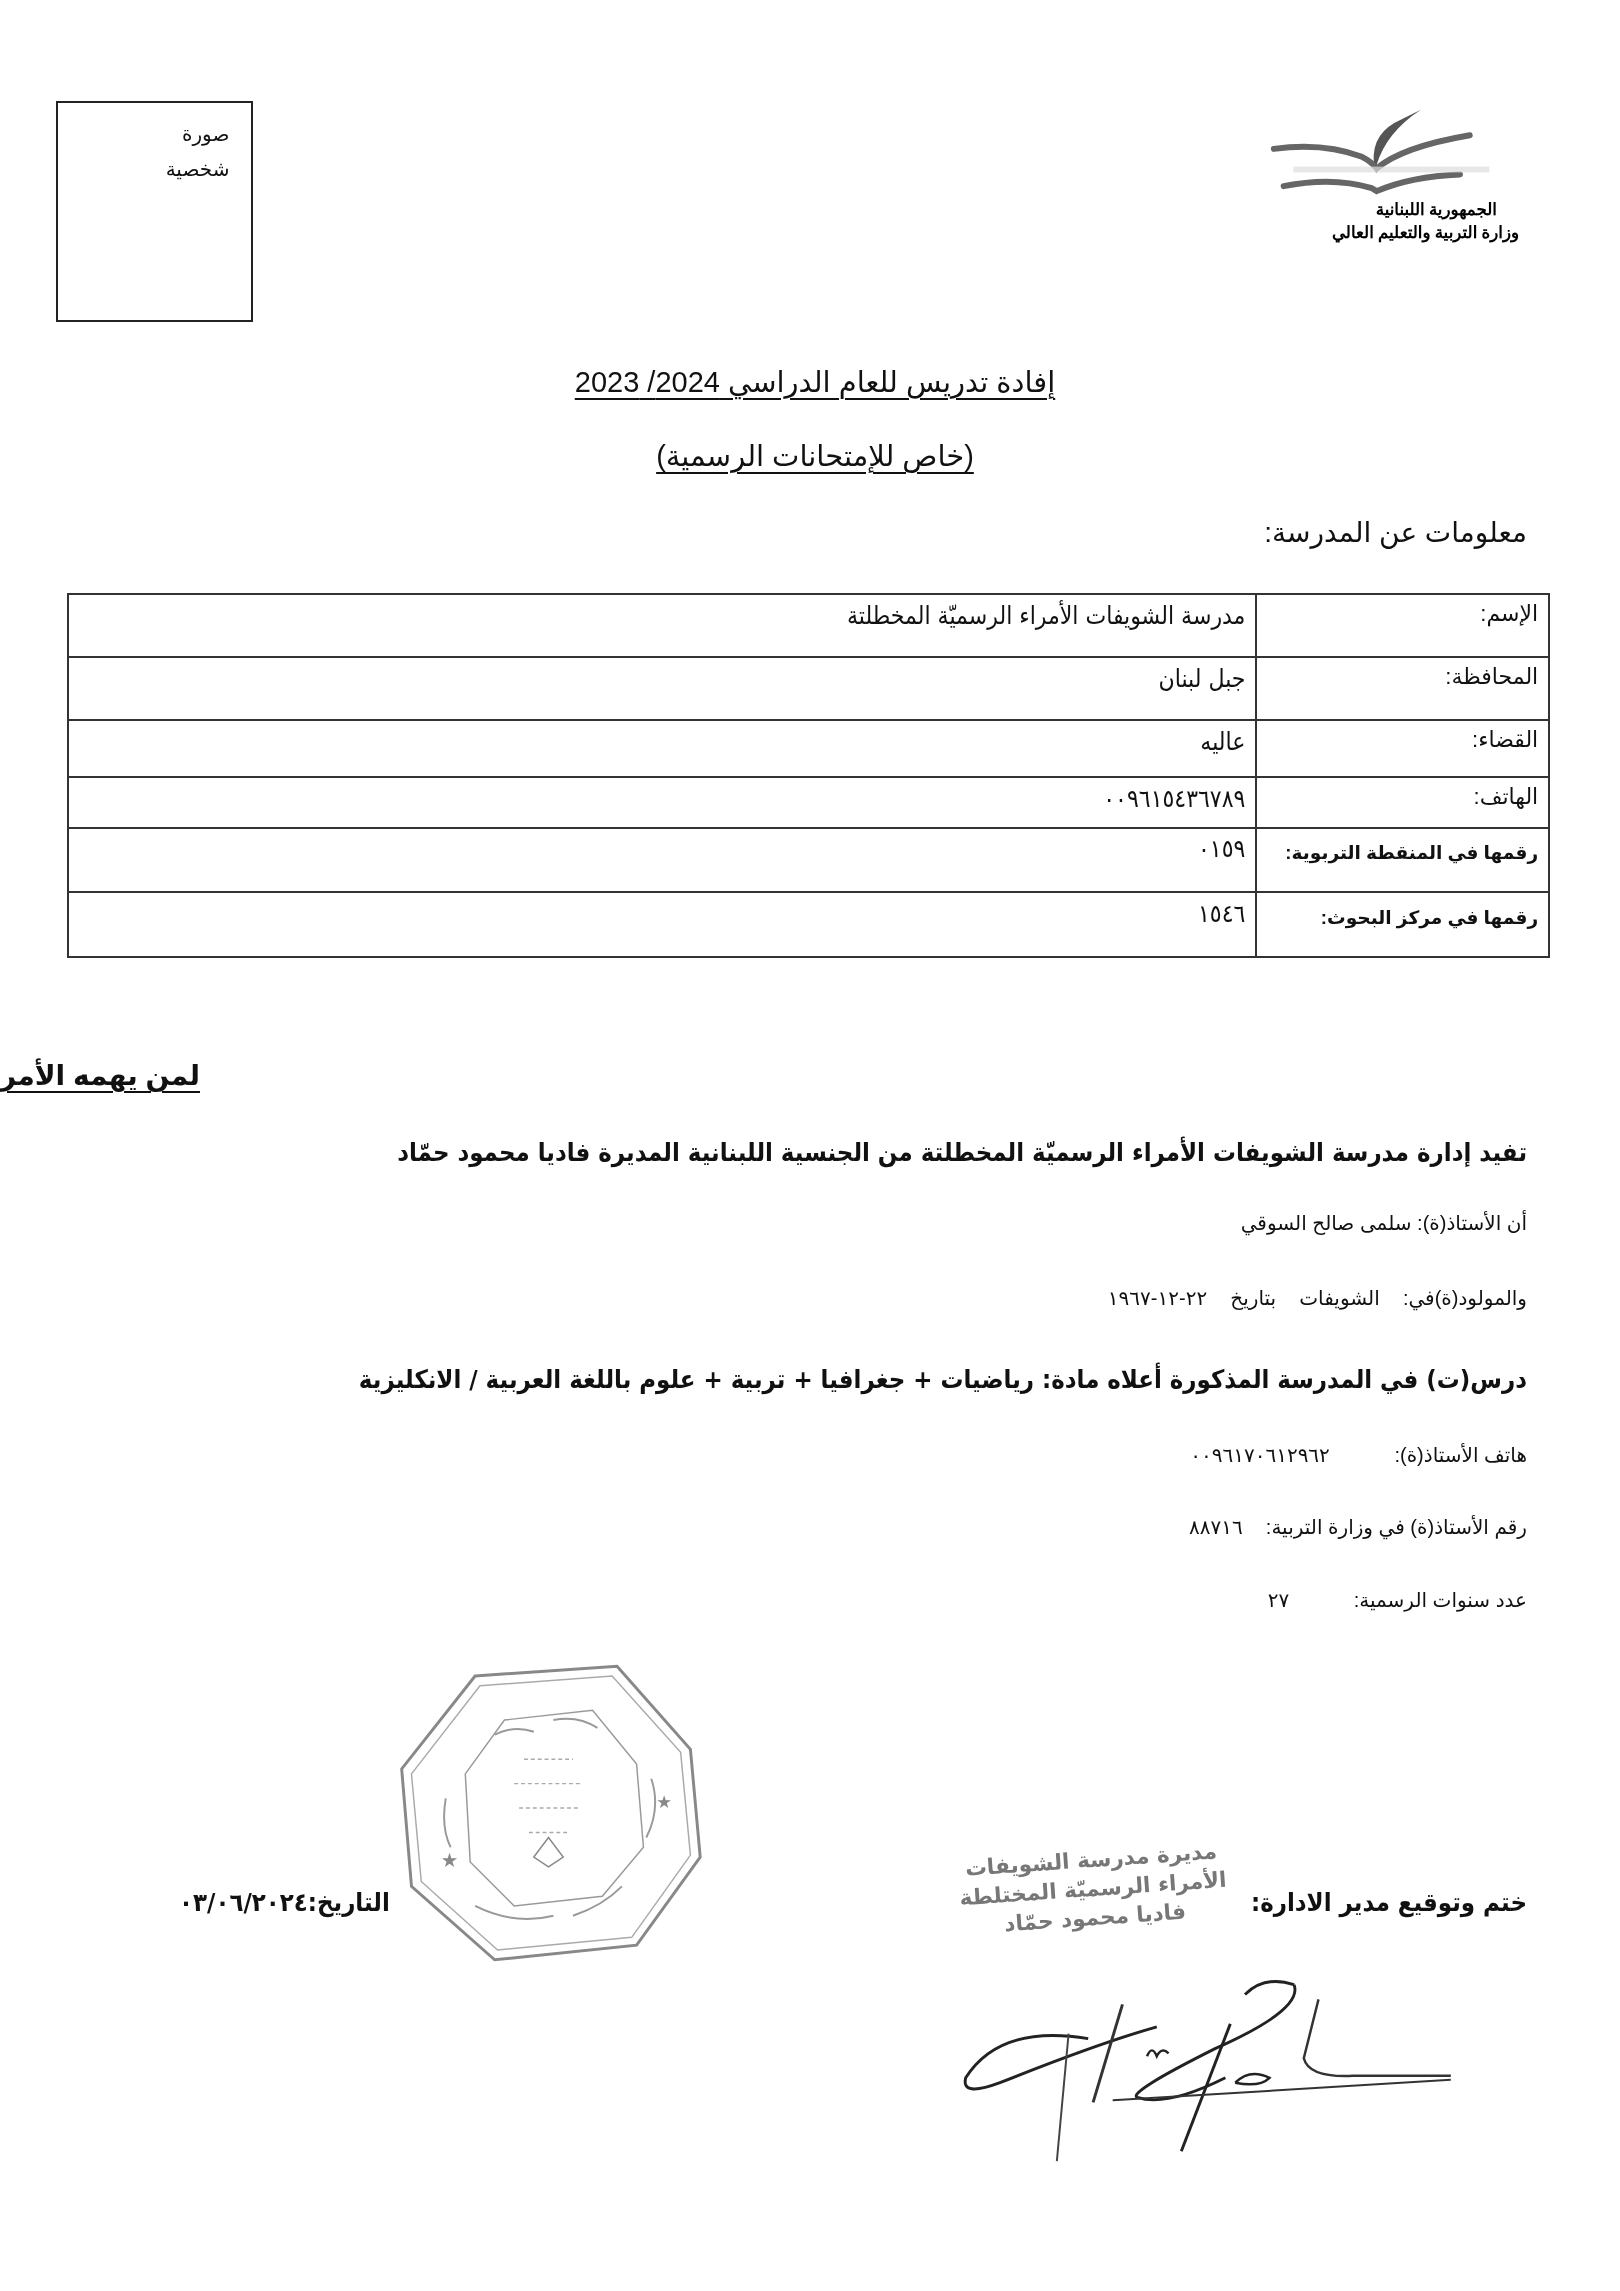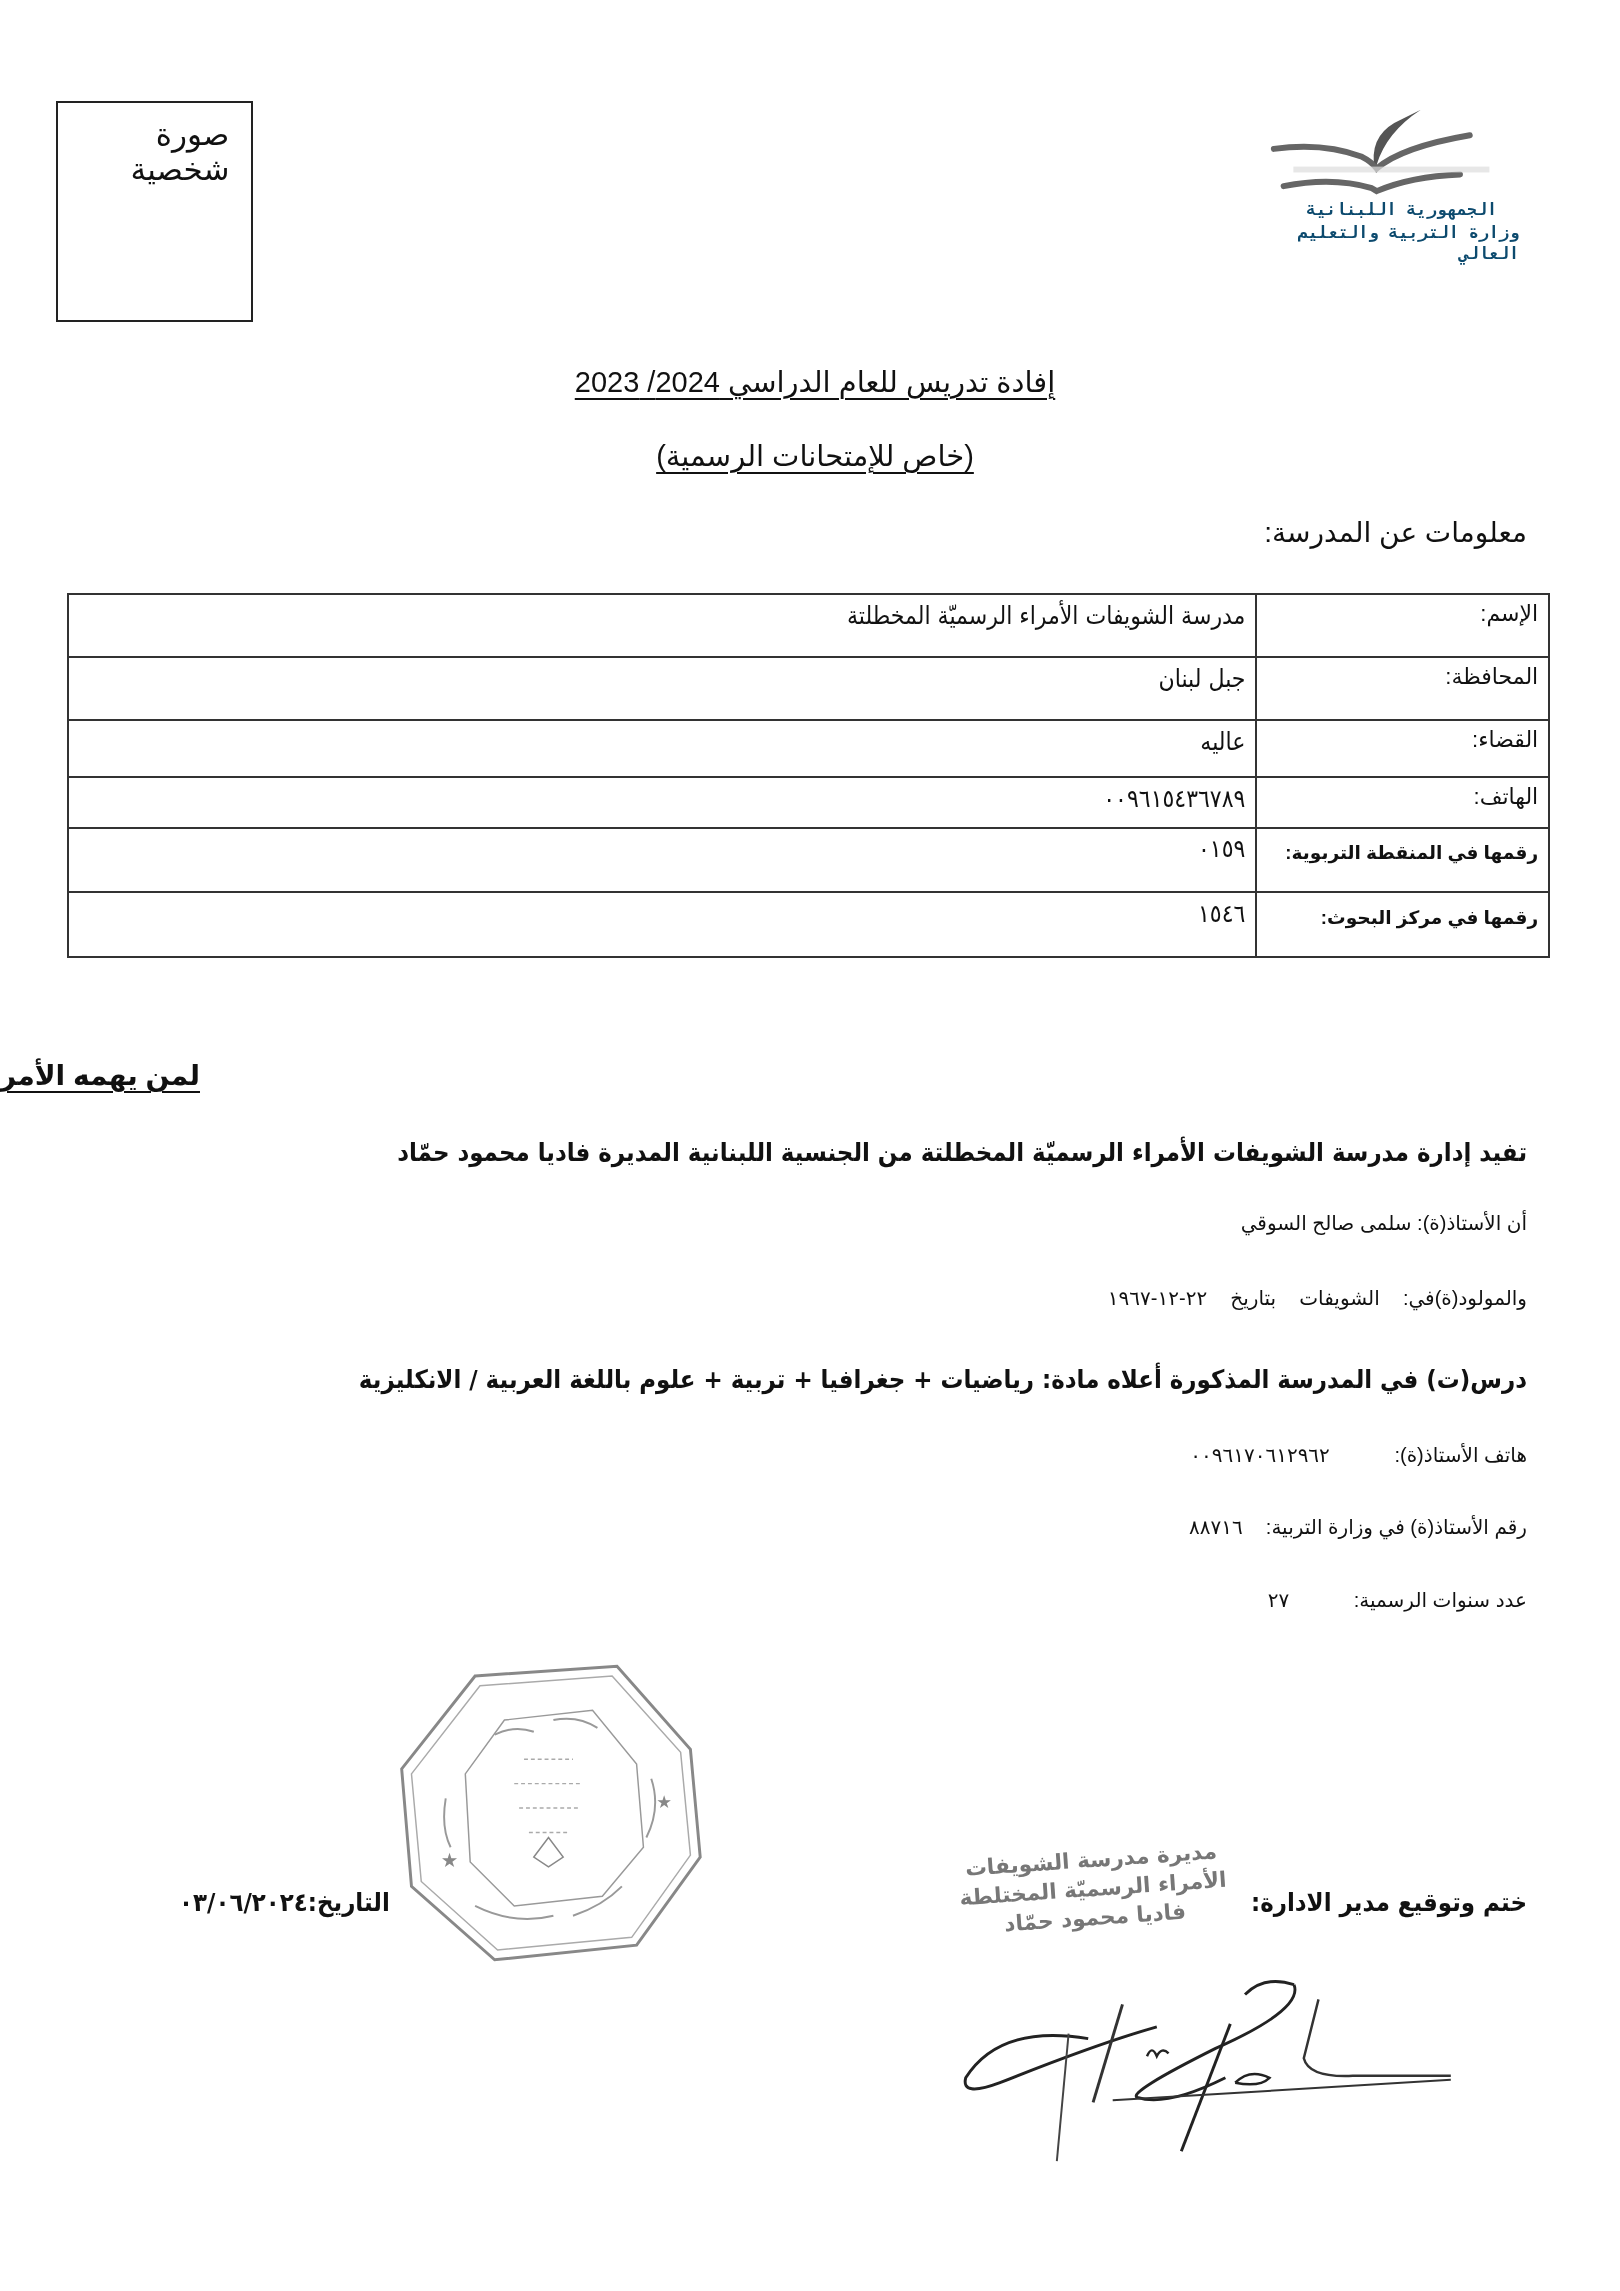--- a/index.html
+++ b/index.html
@@ -3,26 +3,26 @@
 <meta charset="utf-8">
 <style>
   html, body { margin:0; padding:0; background:#ffffff; }
   body { width:1620px; height:2292px; position:relative; overflow:hidden;
          font-family:"Liberation Sans", "DejaVu Sans", sans-serif; color:#111; }
   .abs { position:absolute; }
   .rtl { direction:rtl; unicode-bidi:plaintext; }
 
   
   #photo-box { left:56px; top:101px; width:197px; height:221px; border:2px solid #222; box-sizing:border-box; }
-  #photo-box .lbl { position:absolute; right:21.6px; top:13.7px; font-size:31px; line-height:35px; text-align:right; direction:rtl; }
+  #photo-box .lbl { position:absolute; right:21.6px; top:13.7px; font-size:20px; line-height:35px; text-align:right; direction:rtl; }
 
   
   #logo { left:1264px; top:98px; width:294px; height:157px; }
   #logo svg { position:absolute; left:0; top:0; }
-  #logo .l1, #logo .l2 { position:absolute; right:39px; font-family:Liberation Mono, monospace; font-weight:bold; direction:rtl; color:#0c4a6e; }
+  #logo .l1, #logo .l2 { position:absolute; right:39px; font-family:Liberation Serif, serif; font-weight:bold; direction:rtl; color:#000000; }
   #logo .l1 { top:101px; font-size:16.7px; right:61px; }
   #logo .l2 { top:124px; font-size:16.7px; }
 
   
   .title { left:5px; width:1620px; text-align:center; font-size:29px; }
   .title span { text-decoration:underline; text-underline-offset:5.9px; text-decoration-thickness:2px; }
   #title1 { top:365px; }
   #title2 { top:439px; }
 
   #school-info-heading { right:93px; top:516px; font-size:28px; }

